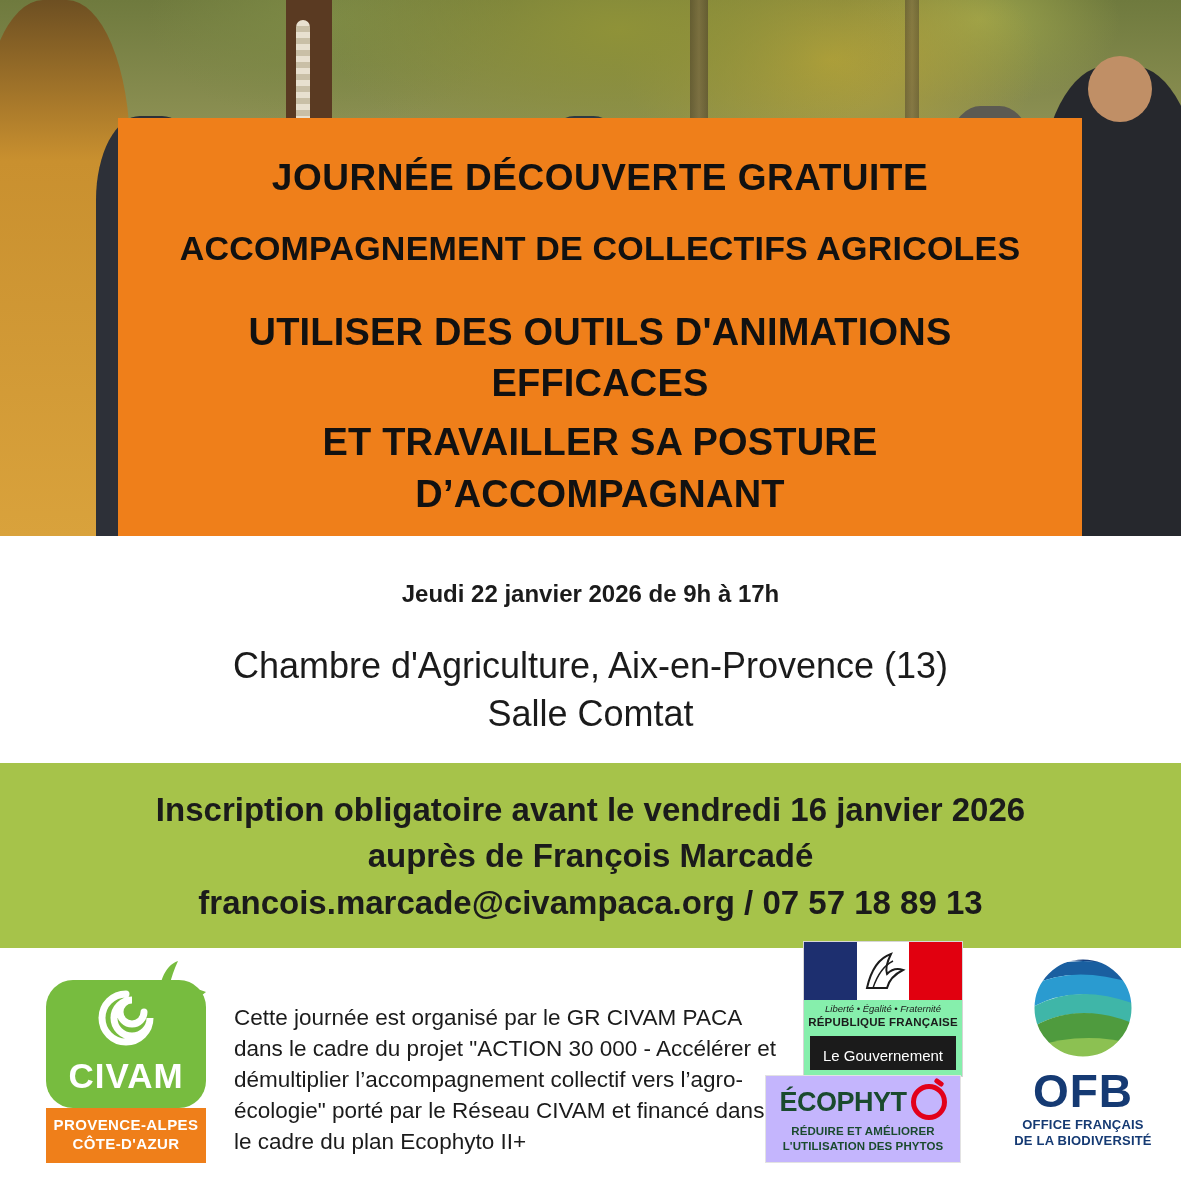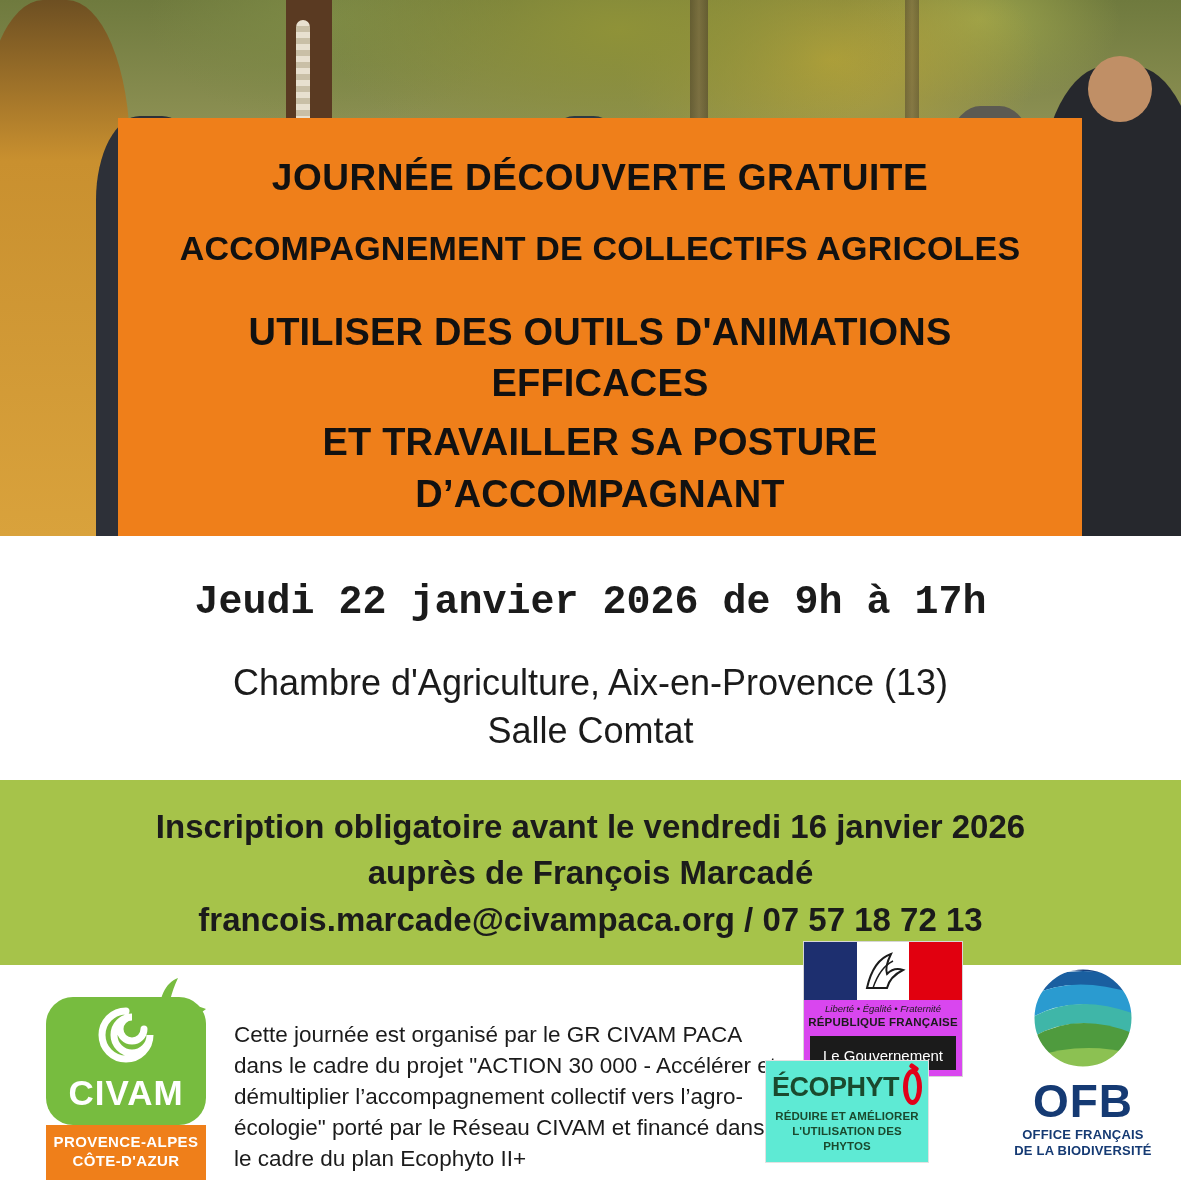--- a/index.html
+++ b/index.html
@@ -99,24 +99,23 @@
     letter-spacing: .2px;
   }
 
   
   .info {
     text-align: center;
     color: #1b1b1b;
     padding: 44px 20px 26px 20px;
   }
   .info .date {
-    font-size: 40px;
+    font-size: 24px;
     font-weight: 700;
     margin: 0 0 34px 0;
-    font-family: Liberation Mono, monospace;
   }
   .info .place {
     font-size: 36px;
     font-weight: 400;
     line-height: 1.32;
     margin: 0;
   }
 
   
   .green-band {
@@ -223,21 +222,21 @@
     height: 230px;
   }
 
   
   .rf-logo {
     position: absolute;
     left: 0;
     top: 8px;
     width: 160px;
     border: 1px solid #d6d6d6;
-    background: #d946ef;
+    background: #86efac;
     box-sizing: border-box;
   }
   .rf-flag {
     height: 58px;
     display: flex;
     position: relative;
   }
   .rf-blue { background: #1d2f6f; width: 33.33%; }
   .rf-white { background: #ffffff; width: 33.33%; position: relative; }
   .rf-red { background: #e1000f; width: 33.34%; }
@@ -270,22 +269,22 @@
     text-align: center;
     padding: 11px 0 6px 0;
     margin: 0 6px 6px 6px;
   }
 
   
   .ecophyto {
     position: absolute;
     left: -38px;
     bottom: 0;
-    width: 164px;
-    background: #5eead4;
+    width: 196px;
+    background: #c4b5fd;
     border: 1px solid #e2e2e2;
     box-sizing: border-box;
     padding: 8px 6px 8px 6px;
     text-align: center;
   }
   .ecophyto-word {
     font-size: 27px;
     font-weight: 800;
     color: #1a4a2e;
     letter-spacing: -0.5px;
@@ -320,21 +319,21 @@
     color: #1a4a2e;
     line-height: 1.3;
     margin-top: 4px;
     letter-spacing: .1px;
   }
 
   
   .ofb {
     position: absolute;
     right: 0;
-    bottom: 4px;
+    bottom: 14px;
     width: 160px;
     text-align: center;
   }
   .ofb-mark {
     width: 104px;
     height: 104px;
     margin: 0 auto 4px auto;
   }
   .ofb-word {
     font-size: 46px;
@@ -405,21 +404,21 @@
 
   <div class="info">
     <p class="date">Jeudi 22 janvier 2026 de 9h à 17h</p>
     <p class="place">Chambre d'Agriculture, Aix-en-Provence (13)</p>
     <p class="place">Salle Comtat</p>
   </div>
 
   <div class="green-band">
     <p class="line1">Inscription obligatoire avant le vendredi 16 janvier 2026</p>
     <p class="line2">auprès de François Marcadé</p>
-    <p class="line3">francois.marcade@civampaca.org / 07 57 18 72 13</p>
+    <p class="line3">francois.marcade@civampaca.org / 07 57 18 89 13</p>
   </div>
 
   <div class="footer">
 
     <div class="civam-logo">
       <svg class="civam-leaf" viewBox="0 0 90 50">
         <path d="M40 48 C40 26 46 8 60 3 C52 20 50 34 48 48 Z" fill="#77bc3f"></path>
         <path d="M48 40 C60 30 76 28 88 34 C76 44 60 48 48 46 Z" fill="#77bc3f"></path>
         <path d="M44 30 C34 22 22 22 14 26 C24 34 36 36 44 34 Z" fill="#8cc63f"></path>
       </svg>

